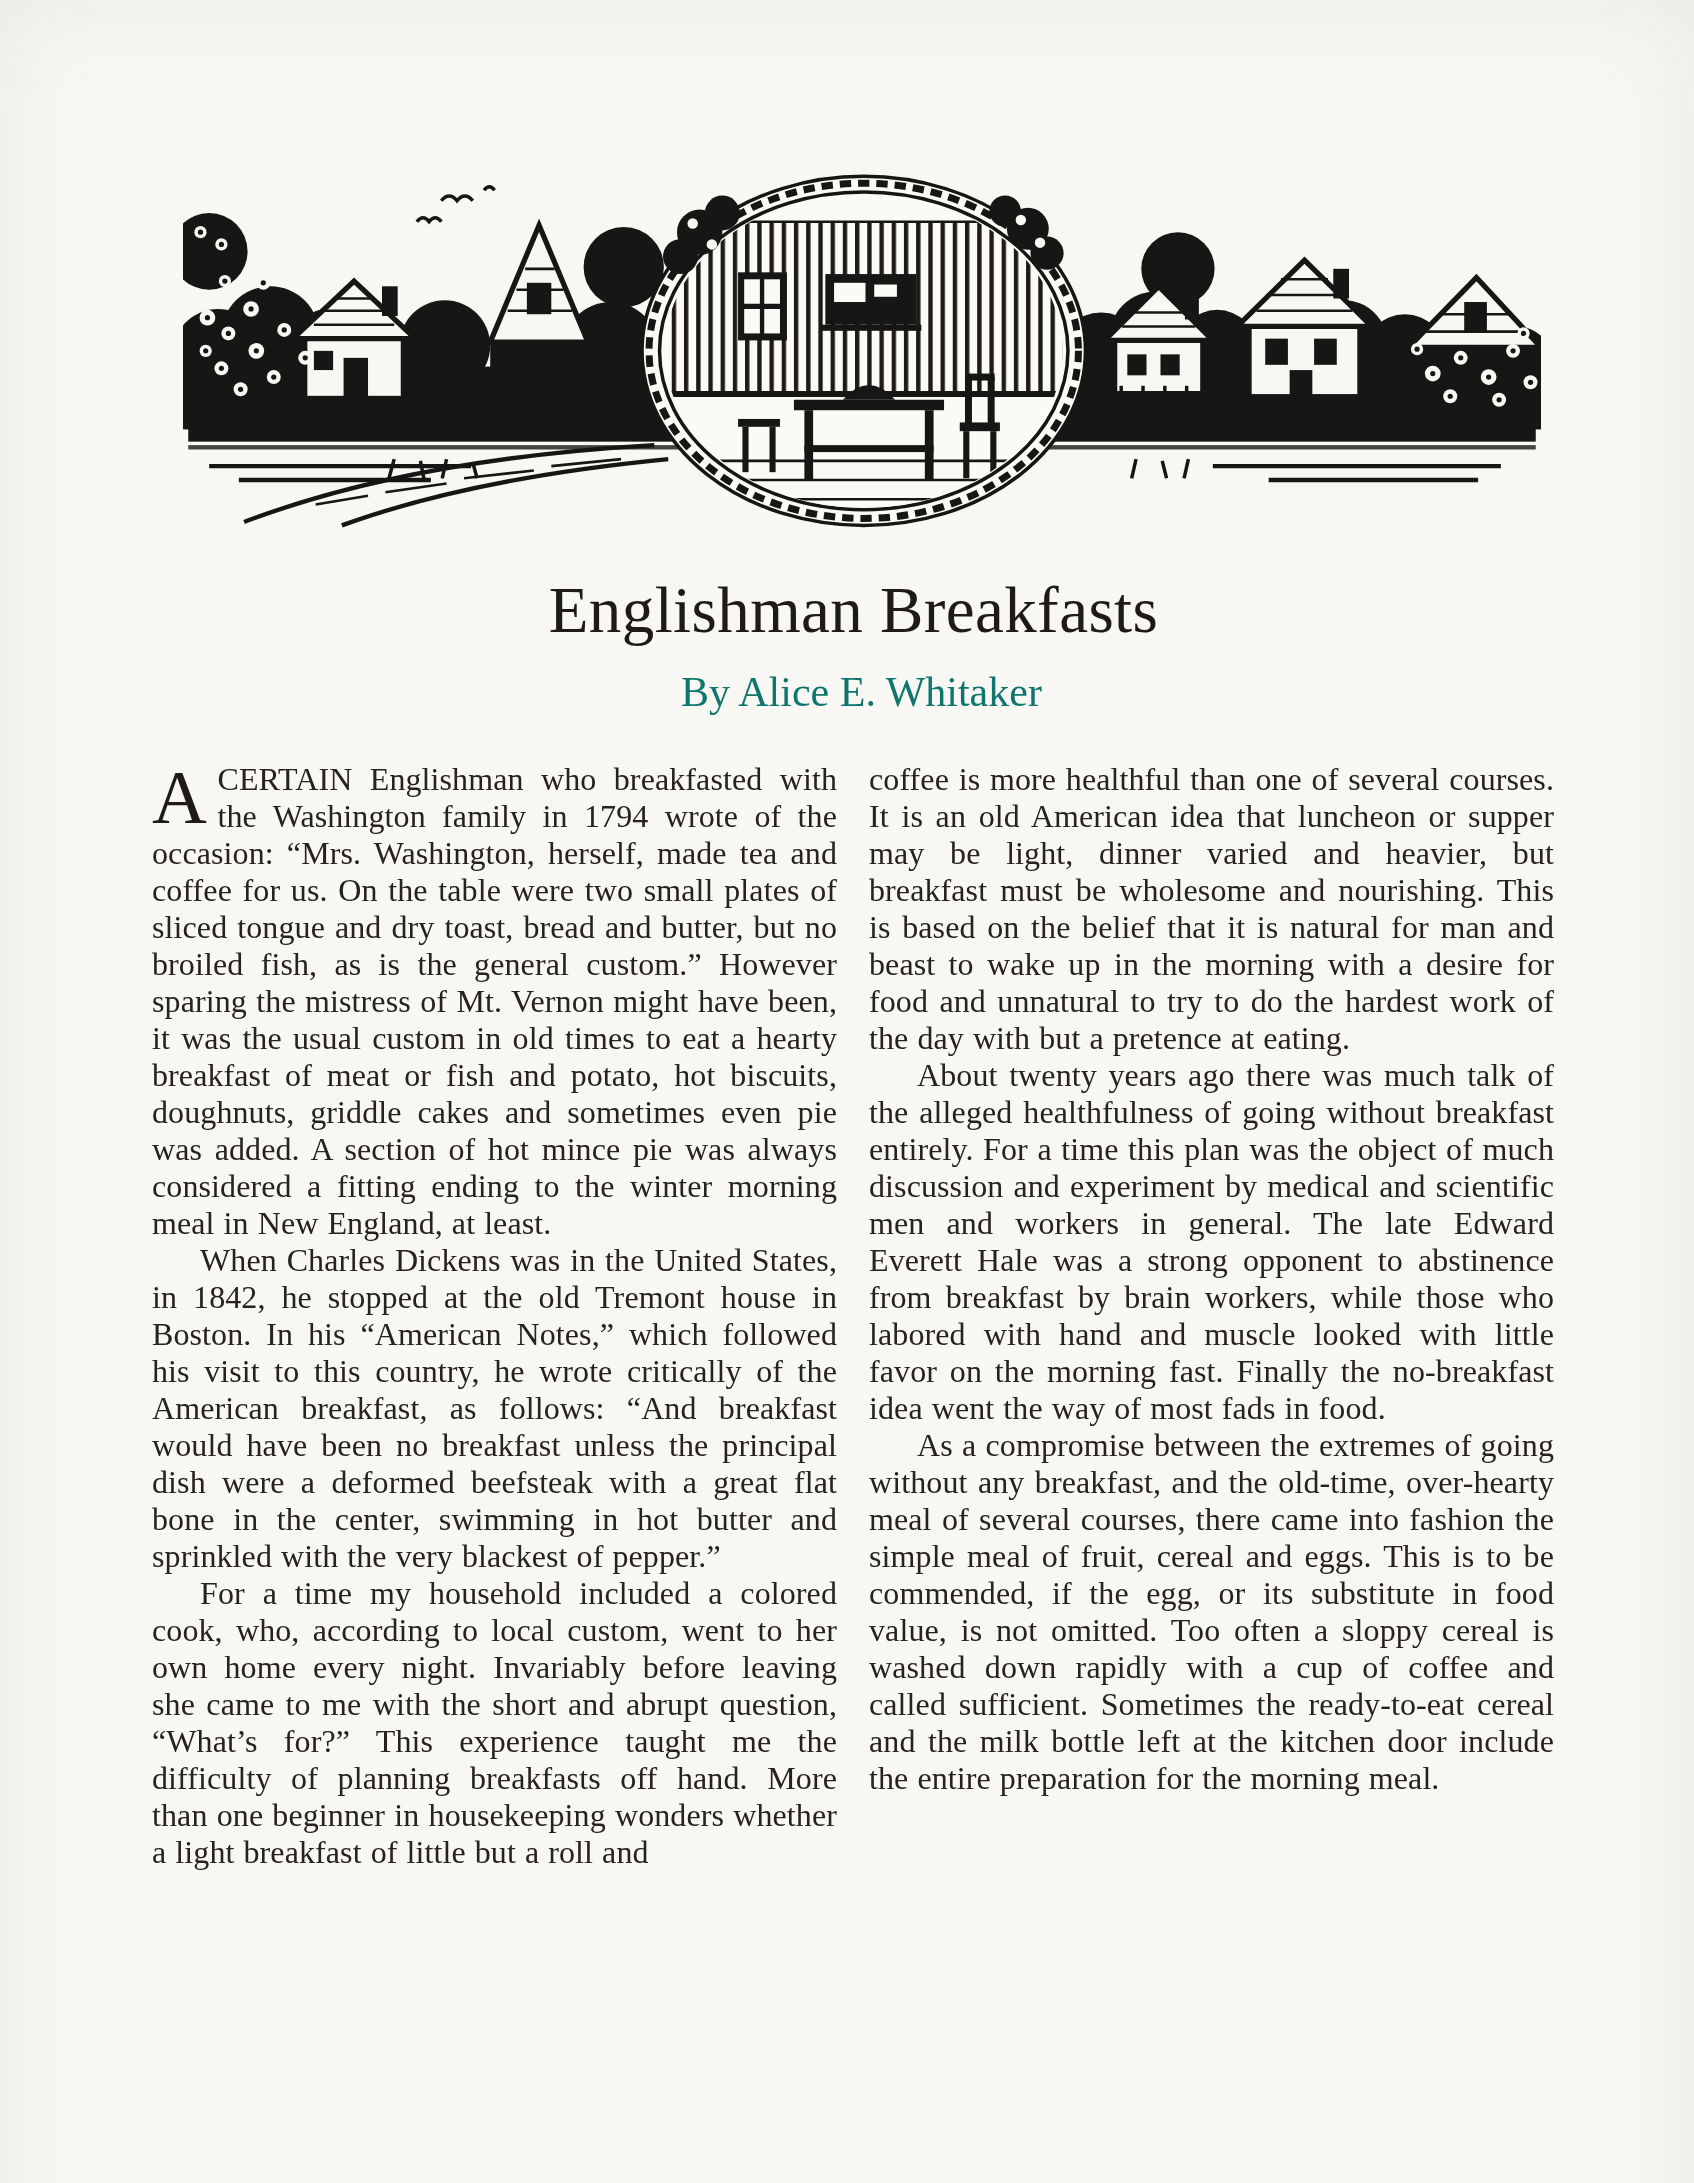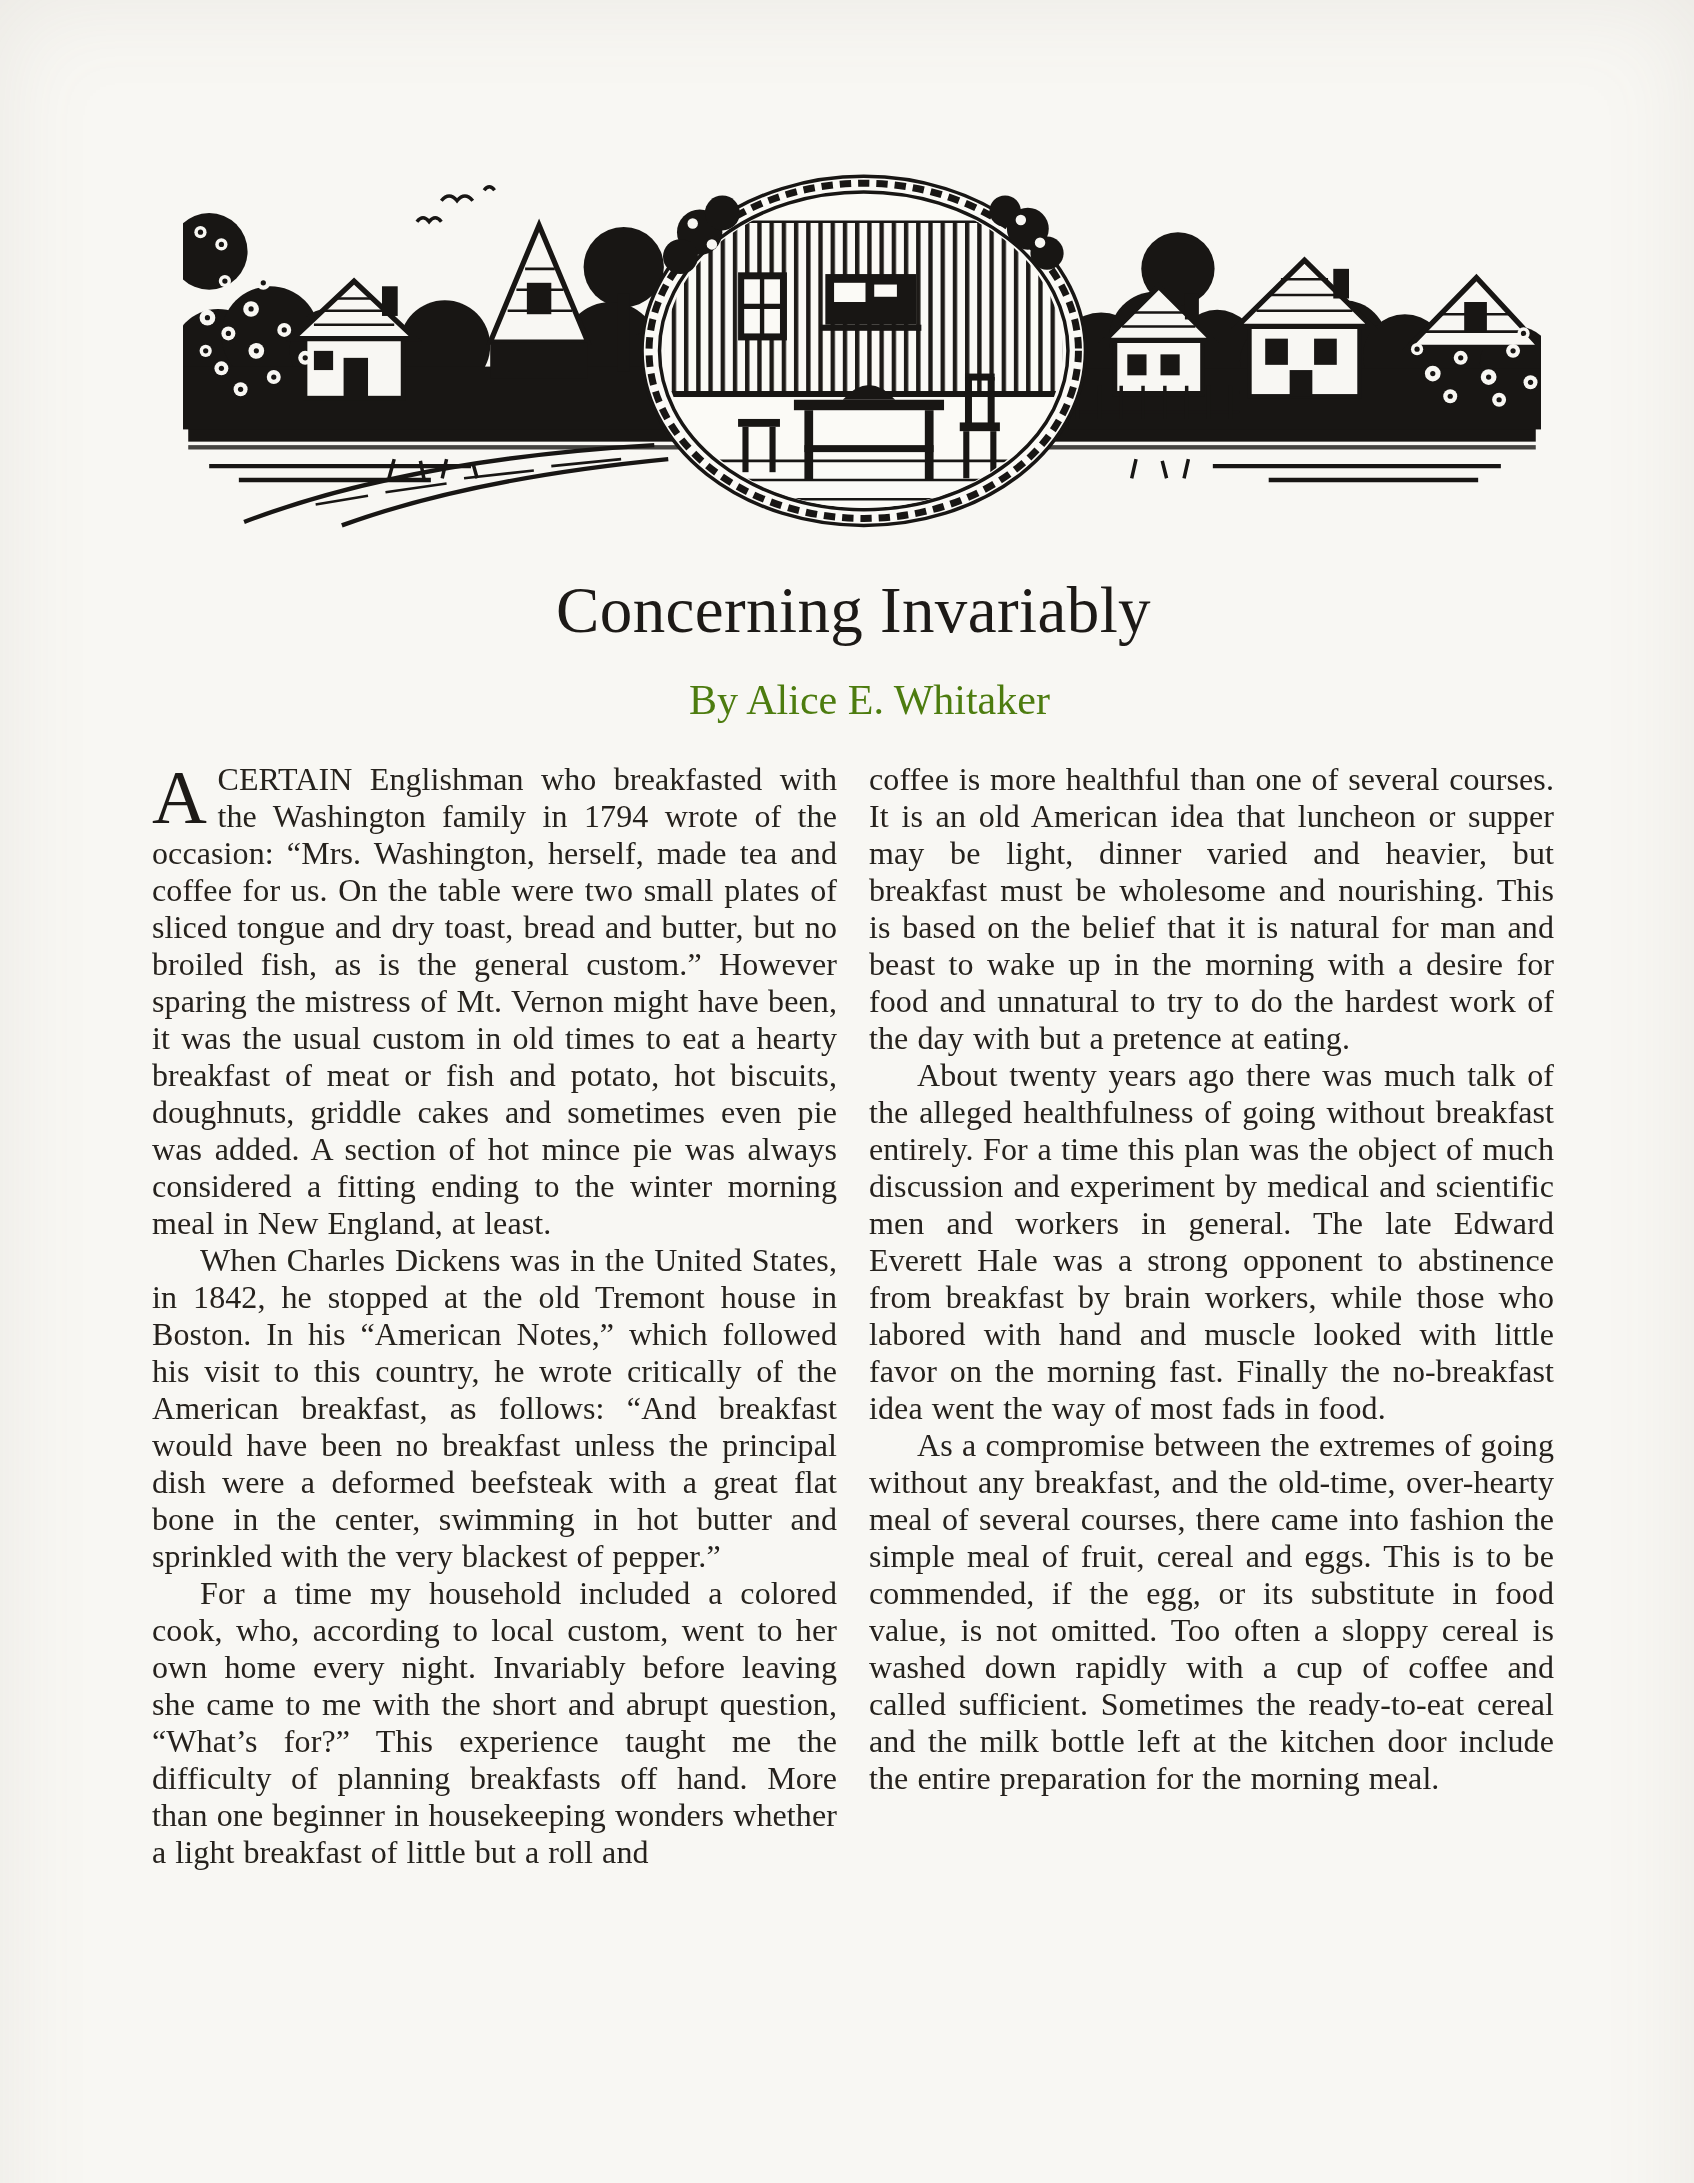--- a/index.html
+++ b/index.html
@@ -37,25 +37,25 @@
     font-weight: 400;
     letter-spacing: 0.4px;
     color: #1d1a17;
   }
 
   .byline {
     position: absolute;
     top: 660px;
     left: 152px;
     width: 1403px;
-    margin: 16px;
+    margin: 8px;
     text-align: center;
     font-size: 42px;
     font-weight: 400;
-    color: #4d7c0f;
+    color: #0f766e;
   }
 
   .columns {
     position: absolute;
     top: 761px;
     left: 152px;
     width: 1403px;
     display: flex;
     gap: 32px;
   }
@@ -306,21 +306,21 @@
             <circle cx="990" cy="94" r="19"></circle>
           <circle cx="584" cy="60" r="6" fill="#f8f7f3"></circle>
             <circle cx="606" cy="84" r="6" fill="#f8f7f3"></circle>
           <circle cx="960" cy="56" r="6" fill="#f8f7f3"></circle>
             <circle cx="982" cy="82" r="6" fill="#f8f7f3"></circle>
         </g>
       </g>
     </svg>
   </div>
 
-  <h1 class="title">Concerning Invariably</h1>
+  <h1 class="title">Englishman Breakfasts</h1>
   <h2 class="byline">By Alice E. Whitaker</h2>
 
   <div class="columns">
     <div class="col">
       <p class="first"><span class="dropcap">A</span><span>CERTAIN Englishman who breakfasted with the Washington family in 1794 wrote of the occasion: “Mrs. Washington, herself, made tea and coffee for us. On the table were two small plates of sliced tongue and dry toast, bread and butter, but no broiled fish, as is the general custom.” However sparing the mistress of Mt. Vernon might have been, it was the usual custom in old times to eat a hearty breakfast of meat or fish and potato, hot biscuits, doughnuts, griddle cakes and sometimes even pie was added. A section of hot mince pie was always considered a fitting ending to the winter morning meal in New England, at least.</span></p>
       <p>When Charles Dickens was in the United States, in 1842, he stopped at the old Tremont house in Boston. In his “American Notes,” which followed his visit to this country, he wrote critically of the American breakfast, as follows: “And breakfast would have been no breakfast unless the principal dish were a deformed beefsteak with a great flat bone in the center, swimming in hot butter and sprinkled with the very blackest of pepper.”</p>
       <p>For a time my household included a colored cook, who, according to local custom, went to her own home every night. Invariably before leaving she came to me with the short and abrupt question, “What’s for?” This experience taught me the difficulty of planning breakfasts off hand. More than one beginner in housekeeping wonders whether a light breakfast of little but a roll and</p>
     </div>
     <div class="col">
       <p class="first">coffee is more healthful than one of several courses. It is an old American idea that luncheon or supper may be light, dinner varied and heavier, but breakfast must be wholesome and nourishing. This is based on the belief that it is natural for man and beast to wake up in the morning with a desire for food and unnatural to try to do the hardest work of the day with but a pretence at eating.</p>

